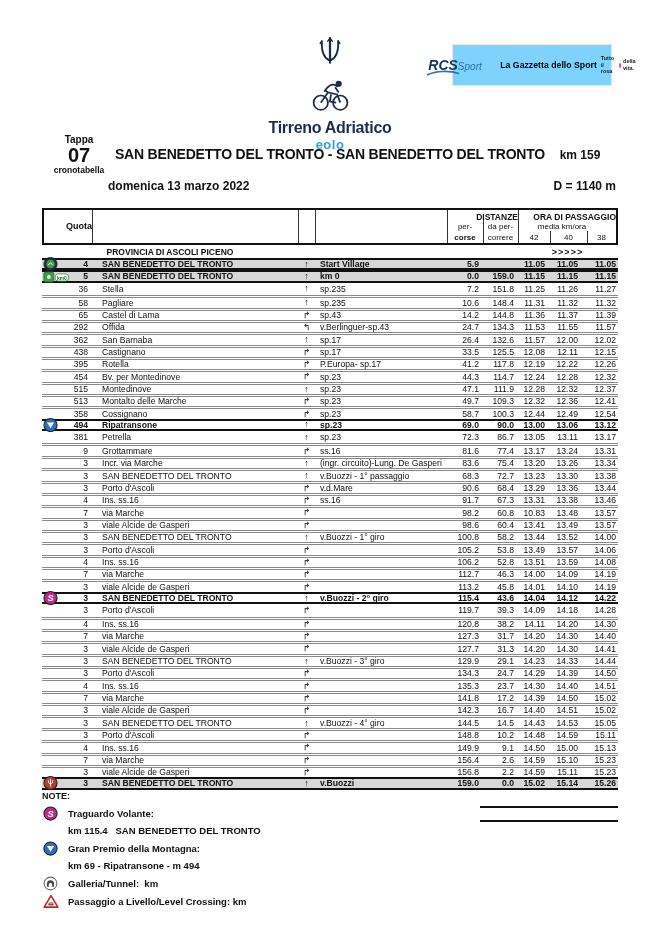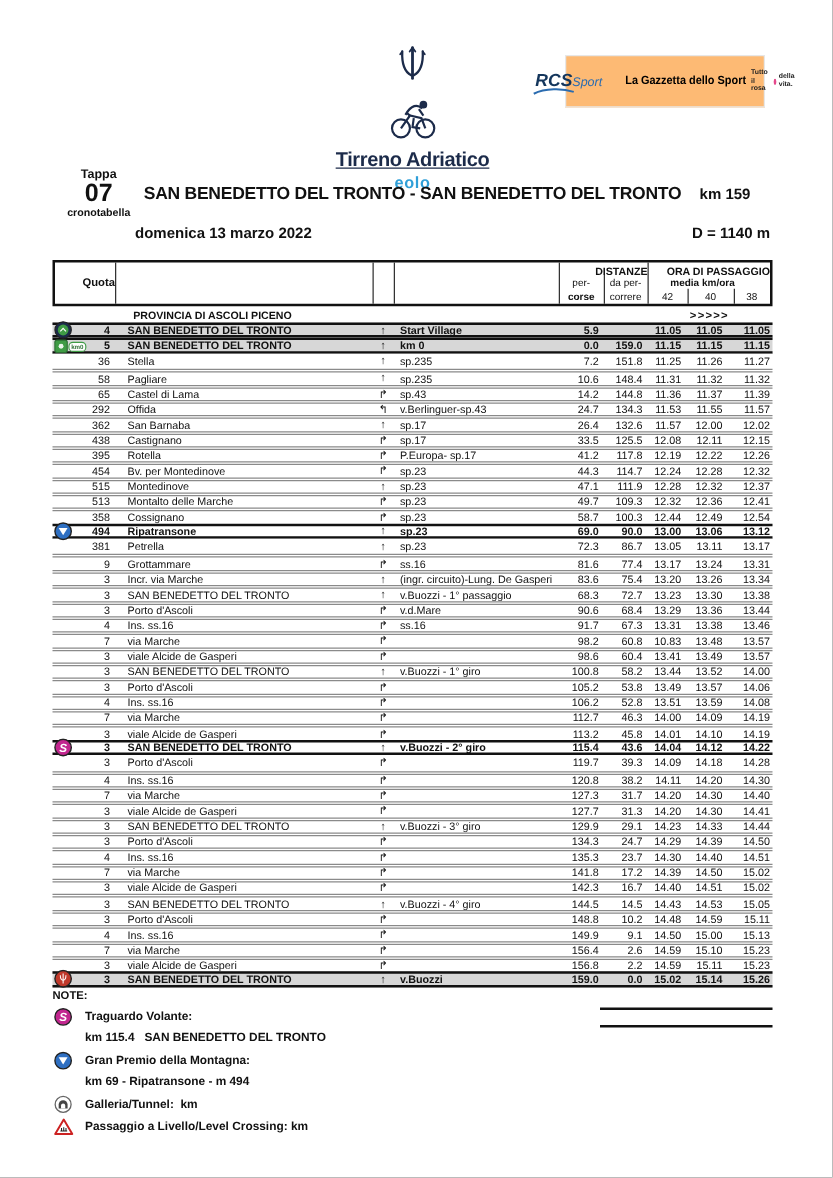--- a/index.html
+++ b/index.html
@@ -2,23 +2,23 @@
 <html><head>
 <meta charset="utf-8">
 <style>
   html,body{margin:0;padding:0;background:#888;}
   .page{position:relative;width:666px;height:942px;background:#fff;margin:0 auto;
         font-family:"Liberation Sans","DejaVu Sans",sans-serif;color:#111;overflow:hidden;}
   .abs{position:absolute;}
 
   
   .brand{left:240px;top:34px;width:180px;text-align:center;}
-  .brand-title{font-size:16px;font-weight:bold;color:#1c2b4a;letter-spacing:-0.3px;line-height:1.05;text-decoration:underline;}
+  .brand-title{font-size:16px;font-weight:bold;color:#1c2b4a;letter-spacing:-0.3px;line-height:1.05;}
   .brand-eolo{font-size:13px;font-weight:bold;color:#2f9fd8;letter-spacing:0.5px;}
-  .rcsbox{left:452px;top:44px;width:160px;height:42px;background:#fdba74;border:1px solid #e7e7e7;
+  .rcsbox{left:452px;top:44px;width:160px;height:42px;background:#7dd3fc;border:1px solid #e7e7e7;
           display:flex;align-items:center;justify-content:center;gap:7px;box-sizing:border-box;}
   .rcs-wrap{position:relative;white-space:nowrap;}
   .rcs-txt{font-size:14px;font-weight:bold;font-style:italic;color:#14365c;}
   .rcs-sport{font-size:10px;font-style:italic;color:#2b6cb0;}
   .rcs-swoosh{position:absolute;left:-2px;bottom:-2px;}
   .rcs-div{width:1px;height:26px;background:#aaa;}
   .gaz-col{display:flex;align-items:center;line-height:1.2;}
   .gaz-title{font-size:9.5px;font-weight:bold;color:#000;transform:scaleX(0.92);white-space:nowrap;}
   .gaz-tag{font-size:5.5px;font-weight:bold;color:#222;display:flex;align-items:center;gap:2px;}
   .gaz-dot{width:5px;height:5px;border-radius:50%;background:#e5488c;display:inline-block;}
@@ -142,21 +142,21 @@
     <div class="vl p2" style="left:506px"></div>
     <div class="vl p2" style="left:543px"></div>
 
     <div class="hlab hbold" style="left:0;width:48px;top:12px;font-size:9px;">Quota</div>
     <div class="hlab hbold" style="left:403px;width:71px;top:3px;">DISTANZE</div>
     <div class="hlab" style="left:403px;width:36px;top:13px;">per-</div>
     <div class="hlab" style="left:403px;width:36px;top:24px;font-weight:bold;">corse</div>
     <div class="hlab" style="left:439px;width:35px;top:13px;">da per-</div>
     <div class="hlab" style="left:439px;width:35px;top:24px;">correre</div>
     <div class="hlab hbold" style="left:474px;width:98px;top:3px;">ORA DI PASSAGGIO</div>
-    <div class="hlab" style="left:474px;width:88px;top:13px;font-weight:bold;">media km/ora</div>
+    <div class="hlab" style="left:474px;width:88px;top:13px;">media km/ora</div>
     <div class="hlab" style="left:474px;width:32px;top:24px;">42</div>
     <div class="hlab" style="left:506px;width:37px;top:24px;">40</div>
     <div class="hlab" style="left:543px;width:29px;top:24px;">38</div>
   </div>
 
   <div class="abs prov">
     <span class="prov-label">PROVINCIA DI ASCOLI PICENO</span>
     <span class="prov-arrows">&gt;&gt;&gt;&gt;&gt;</span>
   </div>
 

